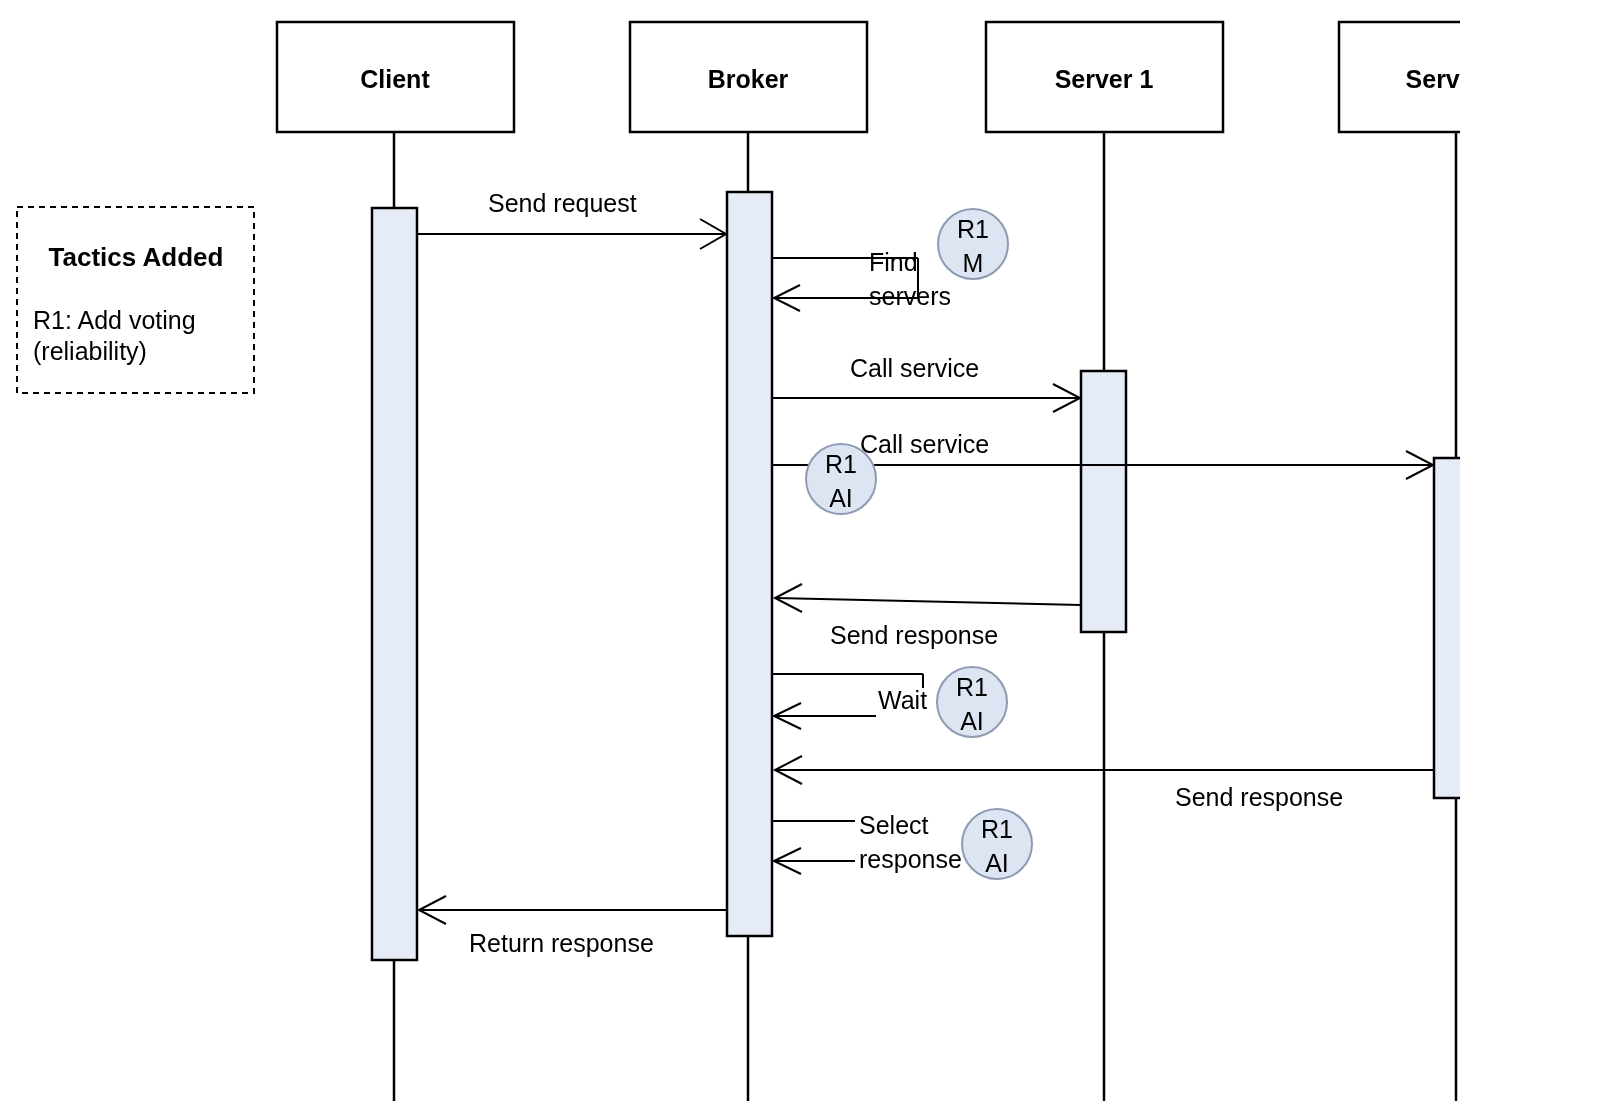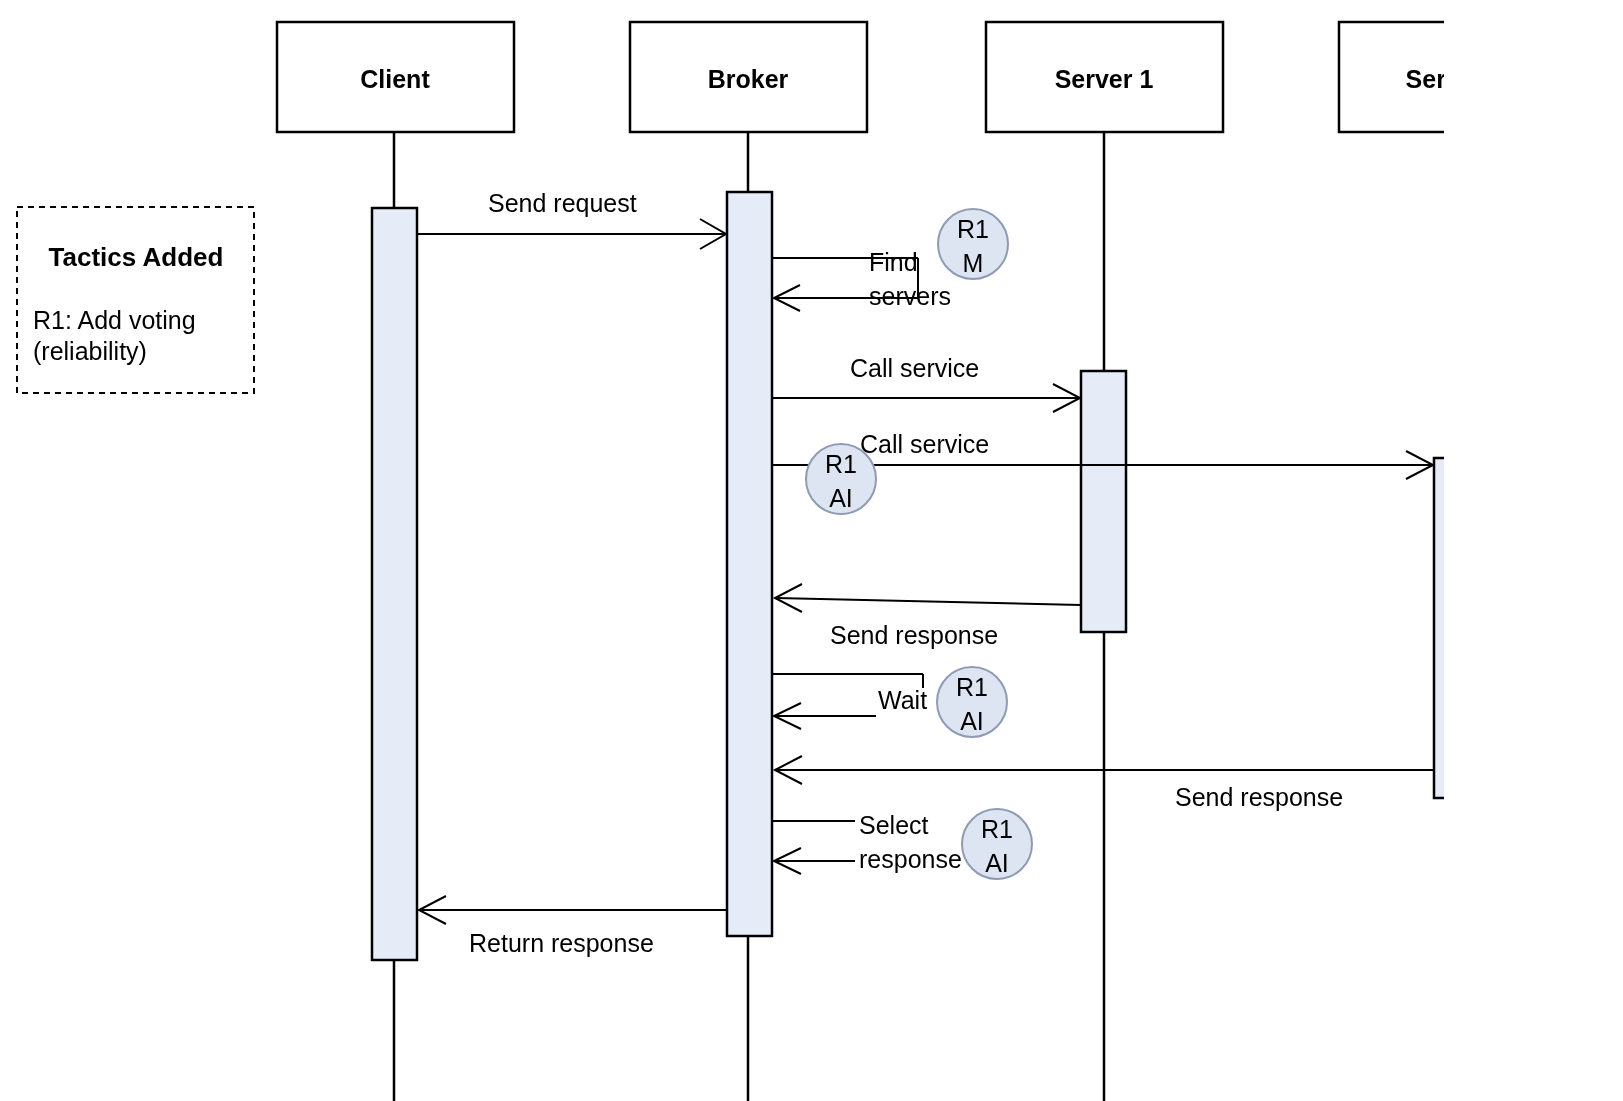--- a/index.html
+++ b/index.html
@@ -9,20 +9,21 @@
   }
   body {
     font-family: "Liberation Sans", sans-serif;
   }
   #canvas {
     position: relative;
     width: 1444px;
     height: 1101px;
     background: #ffffff;
     overflow: hidden;
+    padding-left: 16px;
   }
   svg.layer {
     position: absolute;
     left: 0;
     top: 0;
     width: 1623px;
     height: 1101px;
   }
   .lifeline-box-text {
     font-family: "Liberation Sans", sans-serif;

